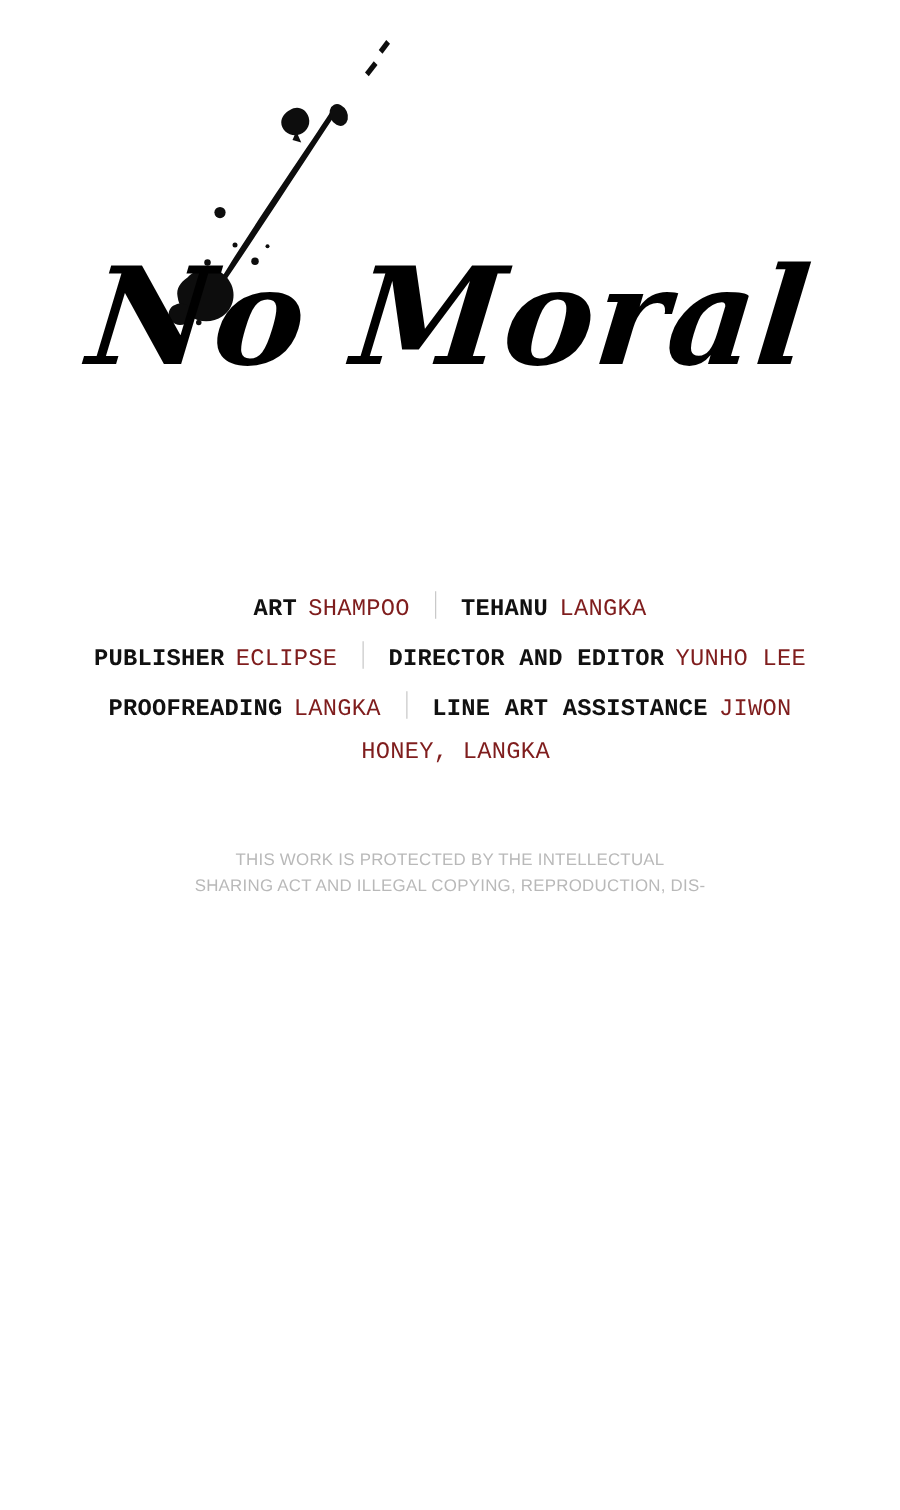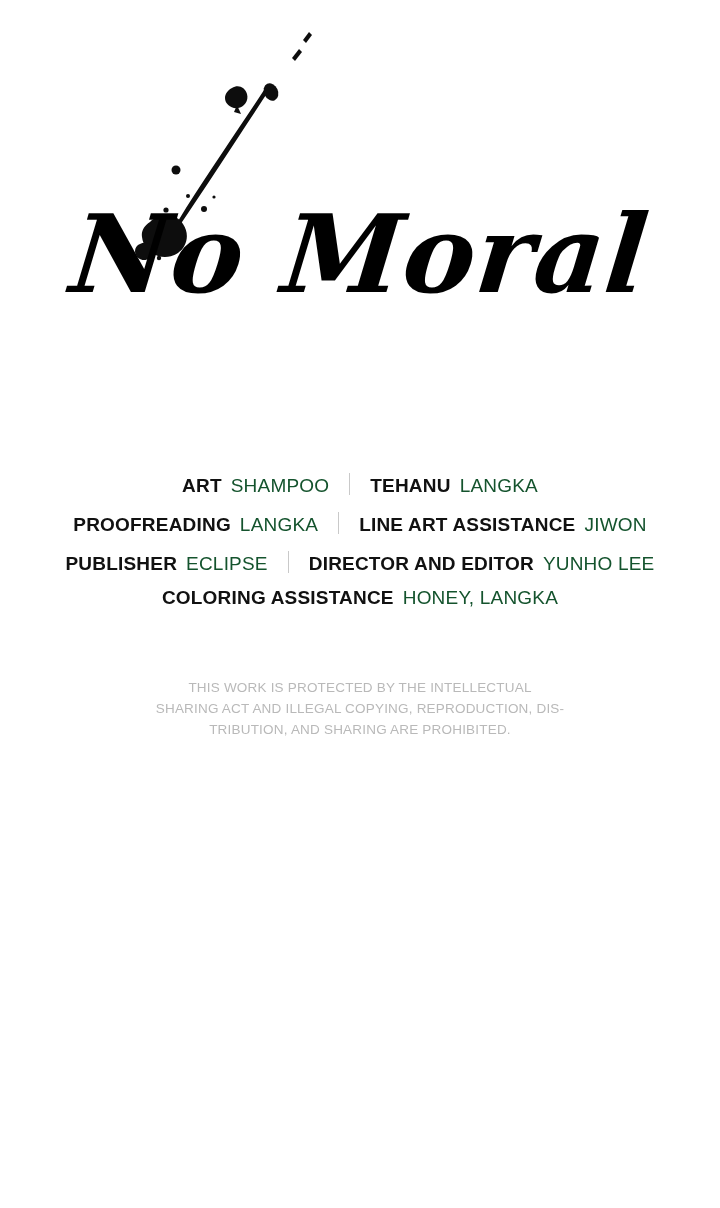--- a/index.html
+++ b/index.html
@@ -47,20 +47,21 @@
     color: #000000;
     transform: skewX(-6deg);
   }
 
   
   .credits {
     position: absolute;
     left: 0;
     top: 470px;
     width: 720px;
+    font-family: Liberation Mono, monospace;
   }
   .credit-row {
     display: flex;
     justify-content: center;
     align-items: baseline;
     margin-bottom: 12px;
     white-space: nowrap;
   }
   .credit-item {
     display: inline-flex;
@@ -69,21 +70,21 @@
   .credit-role {
     font-weight: 700;
     font-size: 19px;
     letter-spacing: 0.2px;
     color: #111111;
   }
   .credit-name {
     font-weight: 400;
     font-size: 19px;
     letter-spacing: 0.2px;
-    color: #14532d;
+    color: #7f1d1d;
     margin-left: 9px;
   }
   .credit-sep {
     display: inline-block;
     width: 1px;
     height: 22px;
     background: #c9c9c9;
     margin: 0 20px;
     position: relative;
     top: 3px;
@@ -145,48 +146,46 @@
     </span>
     <span class="credit-sep"></span>
     <span class="credit-item">
       <span class="credit-role">TEHANU</span>
       <span class="credit-name">LANGKA</span>
     </span>
   </div>
 
   <div class="credit-row">
     <span class="credit-item">
+      <span class="credit-role">PUBLISHER</span>
+      <span class="credit-name">ECLIPSE</span>
+    </span>
+    <span class="credit-sep"></span>
+    <span class="credit-item">
+      <span class="credit-role">DIRECTOR AND EDITOR</span>
+      <span class="credit-name">YUNHO LEE</span>
+    </span>
+  </div>
+
+  <div class="credit-row">
+    <span class="credit-item">
       <span class="credit-role">PROOFREADING</span>
       <span class="credit-name">LANGKA</span>
     </span>
     <span class="credit-sep"></span>
     <span class="credit-item">
       <span class="credit-role">LINE ART ASSISTANCE</span>
       <span class="credit-name">JIWON</span>
     </span>
   </div>
 
   <div class="credit-row">
     <span class="credit-item">
-      <span class="credit-role">PUBLISHER</span>
-      <span class="credit-name">ECLIPSE</span>
-    </span>
-    <span class="credit-sep"></span>
-    <span class="credit-item">
-      <span class="credit-role">DIRECTOR AND EDITOR</span>
-      <span class="credit-name">YUNHO LEE</span>
-    </span>
-  </div>
-
-  <div class="credit-row">
-    <span class="credit-item">
-      <span class="credit-role">COLORING ASSISTANCE</span>
       <span class="credit-name">HONEY, LANGKA</span>
     </span>
   </div>
 
 </div>
 
 <div class="copyright">
   <div>THIS WORK IS PROTECTED BY THE INTELLECTUAL</div>
   <div>SHARING ACT AND ILLEGAL COPYING, REPRODUCTION, DIS-</div>
-  <div>TRIBUTION, AND SHARING ARE PROHIBITED.</div>
 </div>
 
 </body></html>

